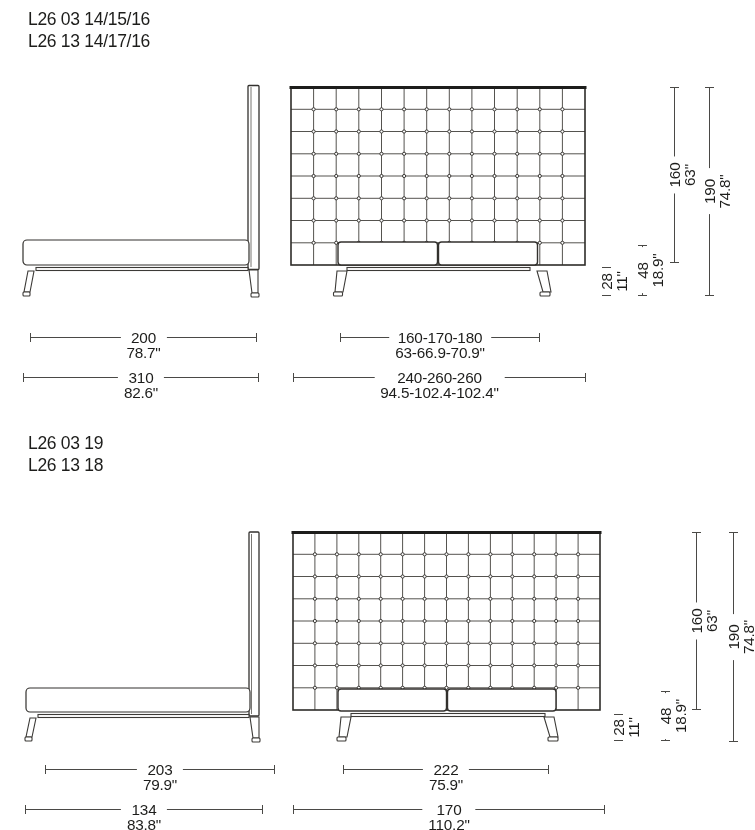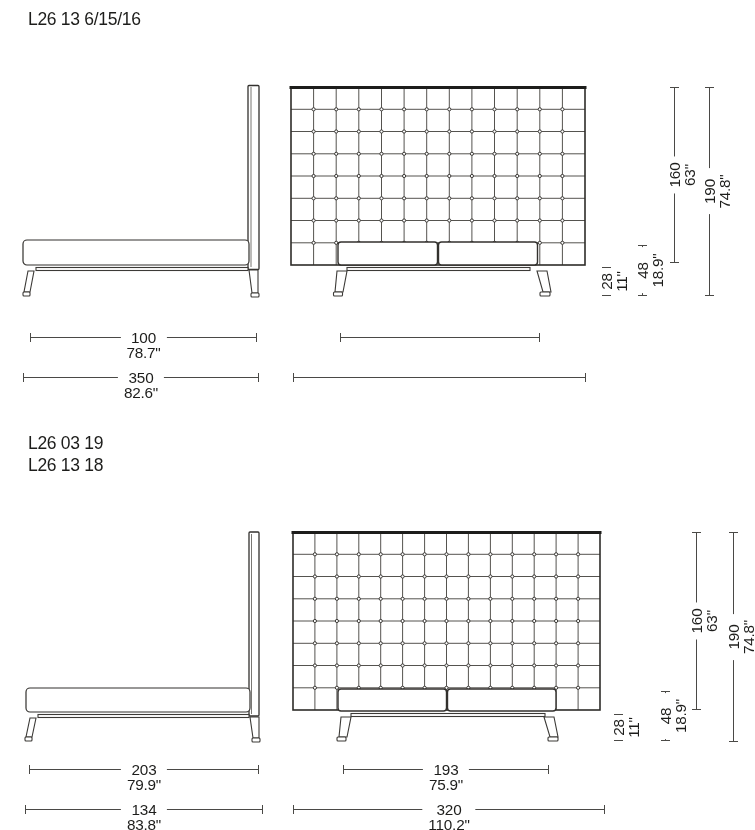--- a/index.html
+++ b/index.html
@@ -39,21 +39,22 @@
   .mattress { fill:#fff; stroke:#33312e; stroke-width:1.2; }
 </style>
 </head>
 <body>
 
 <div class="page">
 
   <section>
 
     <div class="model-title" style="left:28px; top:9px;">
-      <div>L26 13 6/15/16</div>
+      <div>L26 03 14/15/16</div>
+      <div>L26 13 14/17/16</div>
     </div>
 
     <svg style="left:18px; top:83px;" width="250" height="216" viewBox="0 0 250 216">
       <rect class="slab" x="230" y="2.5" width="11" height="184" rx="1"></rect>
       <line class="thin" x1="233" y1="4" x2="233" y2="184"></line>
       <rect class="mattress" x="5" y="157" width="226" height="25" rx="4"></rect>
       <rect class="rail" x="18" y="184.5" width="212" height="3"></rect>
       <path class="leg" d="M10,188 L16,188 L12,209 L6,209 Z"></path>
       <rect class="foot" x="5" y="209" width="7" height="4" rx="1"></rect>
       <path class="leg" d="M231,187 L240,187 L240,210 L234,210 Z"></path>
@@ -199,37 +200,39 @@
       <span class="tick l"></span>
         <span class="line"></span>
         <span class="tick r"></span>
       <span class="lab"><span class="cm">28</span><span class="in">11"</span></span>
     </div>
 
     <div class="dim" style="left:30px; top:330px; width:227px;">
       <span class="tick l"></span>
         <span class="line"></span>
         <span class="tick r"></span>
-      <span class="lab"><span class="cm">100</span><span class="in">78.7"</span></span>
+      <span class="lab"><span class="cm">200</span><span class="in">78.7"</span></span>
     </div>
     <div class="dim" style="left:23px; top:370px; width:236px;">
       <span class="tick l"></span>
         <span class="line"></span>
         <span class="tick r"></span>
-      <span class="lab"><span class="cm">350</span><span class="in">82.6"</span></span>
+      <span class="lab"><span class="cm">310</span><span class="in">82.6"</span></span>
     </div>
     <div class="dim" style="left:340px; top:330px; width:200px;">
       <span class="tick l"></span>
         <span class="line"></span>
         <span class="tick r"></span>
+      <span class="lab"><span class="cm">160-170-180</span><span class="in">63-66.9-70.9"</span></span>
     </div>
     <div class="dim" style="left:293px; top:370px; width:293px;">
       <span class="tick l"></span>
         <span class="line"></span>
         <span class="tick r"></span>
+      <span class="lab"><span class="cm">240-260-260</span><span class="in">94.5-102.4-102.4"</span></span>
     </div>
   </section>
 
   <section>
 
     <div class="model-title" style="left:28px; top:433px;">
       <div>L26 03 19</div>
       <div>L26 13 18</div>
     </div>
 
@@ -387,39 +390,39 @@
         <span class="tick r"></span>
       <span class="lab"><span class="cm">48</span><span class="in">18.9"</span></span>
     </div>
     <div class="dim vdim" style="left:611px; top:741px; width:27px;">
       <span class="tick l"></span>
         <span class="line"></span>
         <span class="tick r"></span>
       <span class="lab"><span class="cm">28</span><span class="in">11"</span></span>
     </div>
 
-    <div class="dim" style="left:29px; top:762px; width:230px;">
+    <div class="dim" style="left:45px; top:762px; width:230px;">
       <span class="tick l"></span>
         <span class="line"></span>
         <span class="tick r"></span>
       <span class="lab"><span class="cm">203</span><span class="in">79.9"</span></span>
     </div>
     <div class="dim" style="left:25px; top:802px; width:238px;">
       <span class="tick l"></span>
         <span class="line"></span>
         <span class="tick r"></span>
       <span class="lab"><span class="cm">134</span><span class="in">83.8"</span></span>
     </div>
     <div class="dim" style="left:343px; top:762px; width:206px;">
       <span class="tick l"></span>
         <span class="line"></span>
         <span class="tick r"></span>
-      <span class="lab"><span class="cm">193</span><span class="in">75.9"</span></span>
+      <span class="lab"><span class="cm">222</span><span class="in">75.9"</span></span>
     </div>
     <div class="dim" style="left:293px; top:802px; width:312px;">
       <span class="tick l"></span>
         <span class="line"></span>
         <span class="tick r"></span>
-      <span class="lab"><span class="cm">320</span><span class="in">110.2"</span></span>
+      <span class="lab"><span class="cm">170</span><span class="in">110.2"</span></span>
     </div>
   </section>
 
 </div>
 
 </body></html>

